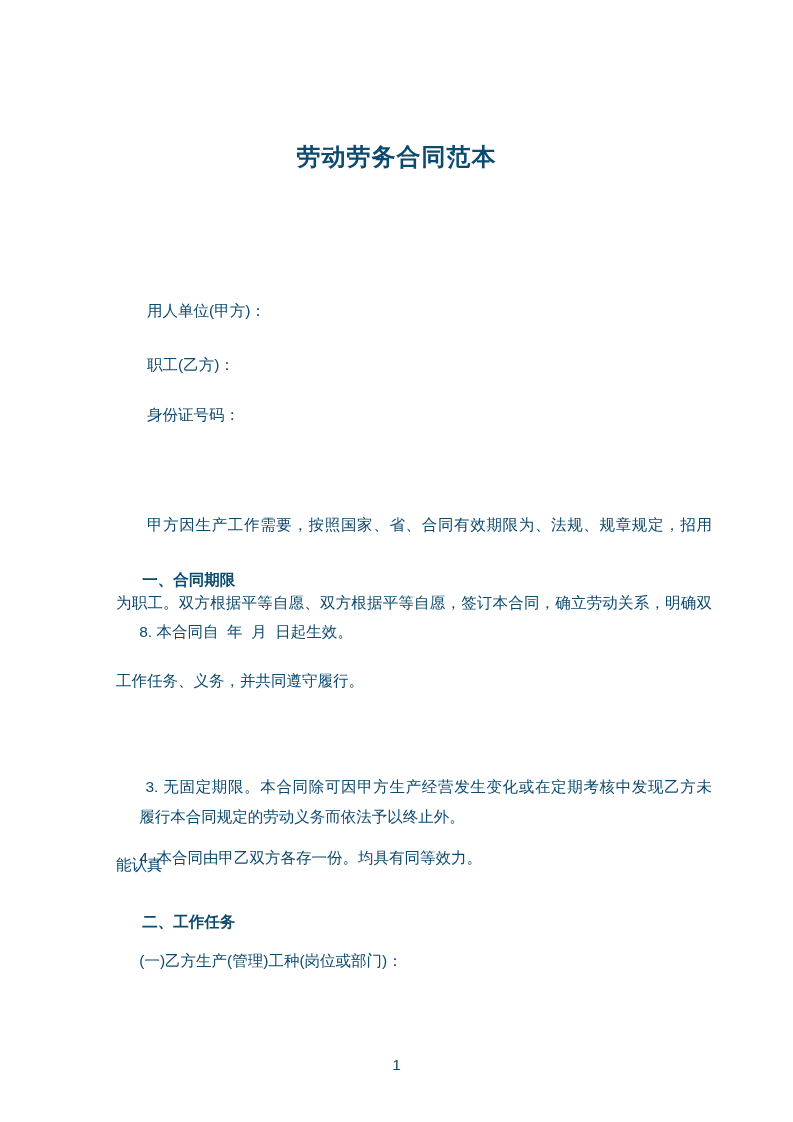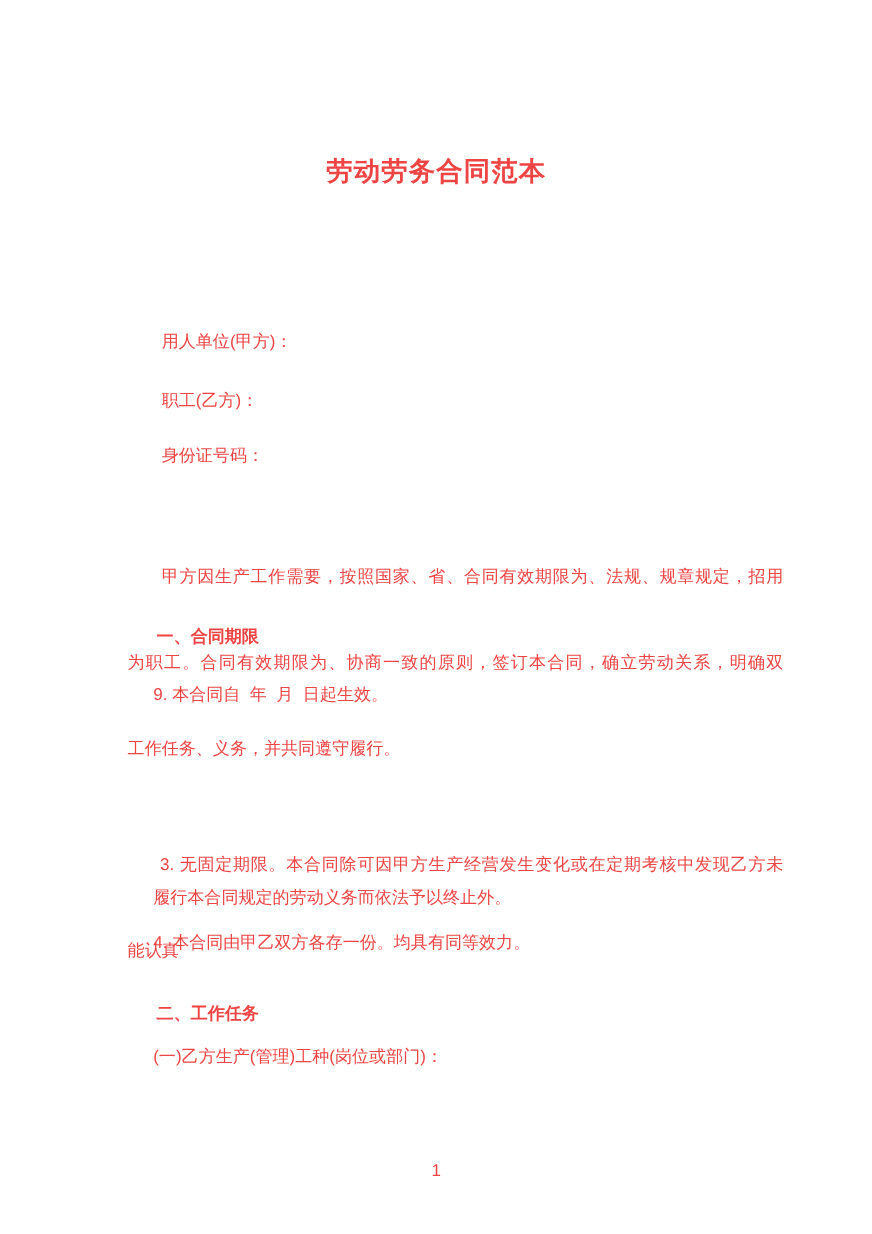--- a/index.html
+++ b/index.html
@@ -5,21 +5,21 @@
   html, body {
     margin: 0;
     padding: 0;
     background: #ffffff;
   }
   .page {
     position: relative;
     width: 793px;
     height: 1122px;
     background: #ffffff;
-    color: #ef4444;
+    color: #0c4a6e;
     font-family: "Liberation Sans", "DejaVu Sans", sans-serif;
     font-size: 15.5px;
     line-height: 26px;
     overflow: hidden;
   }
   .title {
     position: absolute;
     top: 141px;
     left: 0;
     width: 793px;
@@ -66,27 +66,27 @@
   <h1 class="title">劳动劳务合同范本</h1>
 
   <p class="line ind2" style="top:286px">用人单位(甲方)：</p>
 
   <p class="line ind2" style="top:340px">职工(乙方)：</p>
 
   <p class="line ind2" style="top:390px">身份证号码：</p>
 
   <div class="line" style="top:448px">
     <div class="jl ind2">甲方因生产工作需要，按照国家、省、合同有效期限为、法规、规章规定，招用</div>
-    <div class="jl">为职工。合同有效期限为、协商一致的原则，签订本合同，确立劳动关系，明确双</div>
+    <div class="jl">为职工。双方根据平等自愿、双方根据平等自愿，签订本合同，确立劳动关系，明确双</div>
     <div>工作任务、义务，并共同遵守履行。</div>
   </div>
 
   <p class="line ind17 bold" style="top:555px">一、合同期限</p>
 
-  <p class="line ind15" style="top:607px">9. 本合同自  年  月  日起生效。</p>
+  <p class="line ind15" style="top:607px">8. 本合同自  年  月  日起生效。</p>
 
 
   <div class="line" style="top:710px">
     <div class="jl ind19">3. 无固定期限。本合同除可因甲方生产经营发生变化或在定期考核中发现乙方未</div>
     <div>能认真</div>
   </div>
 
   <p class="line ind15" style="top:792px">履行本合同规定的劳动义务而依法予以终止外。</p>
 
   <p class="line ind15" style="top:833px">4. 本合同由甲乙双方各存一份。均具有同等效力。</p>

